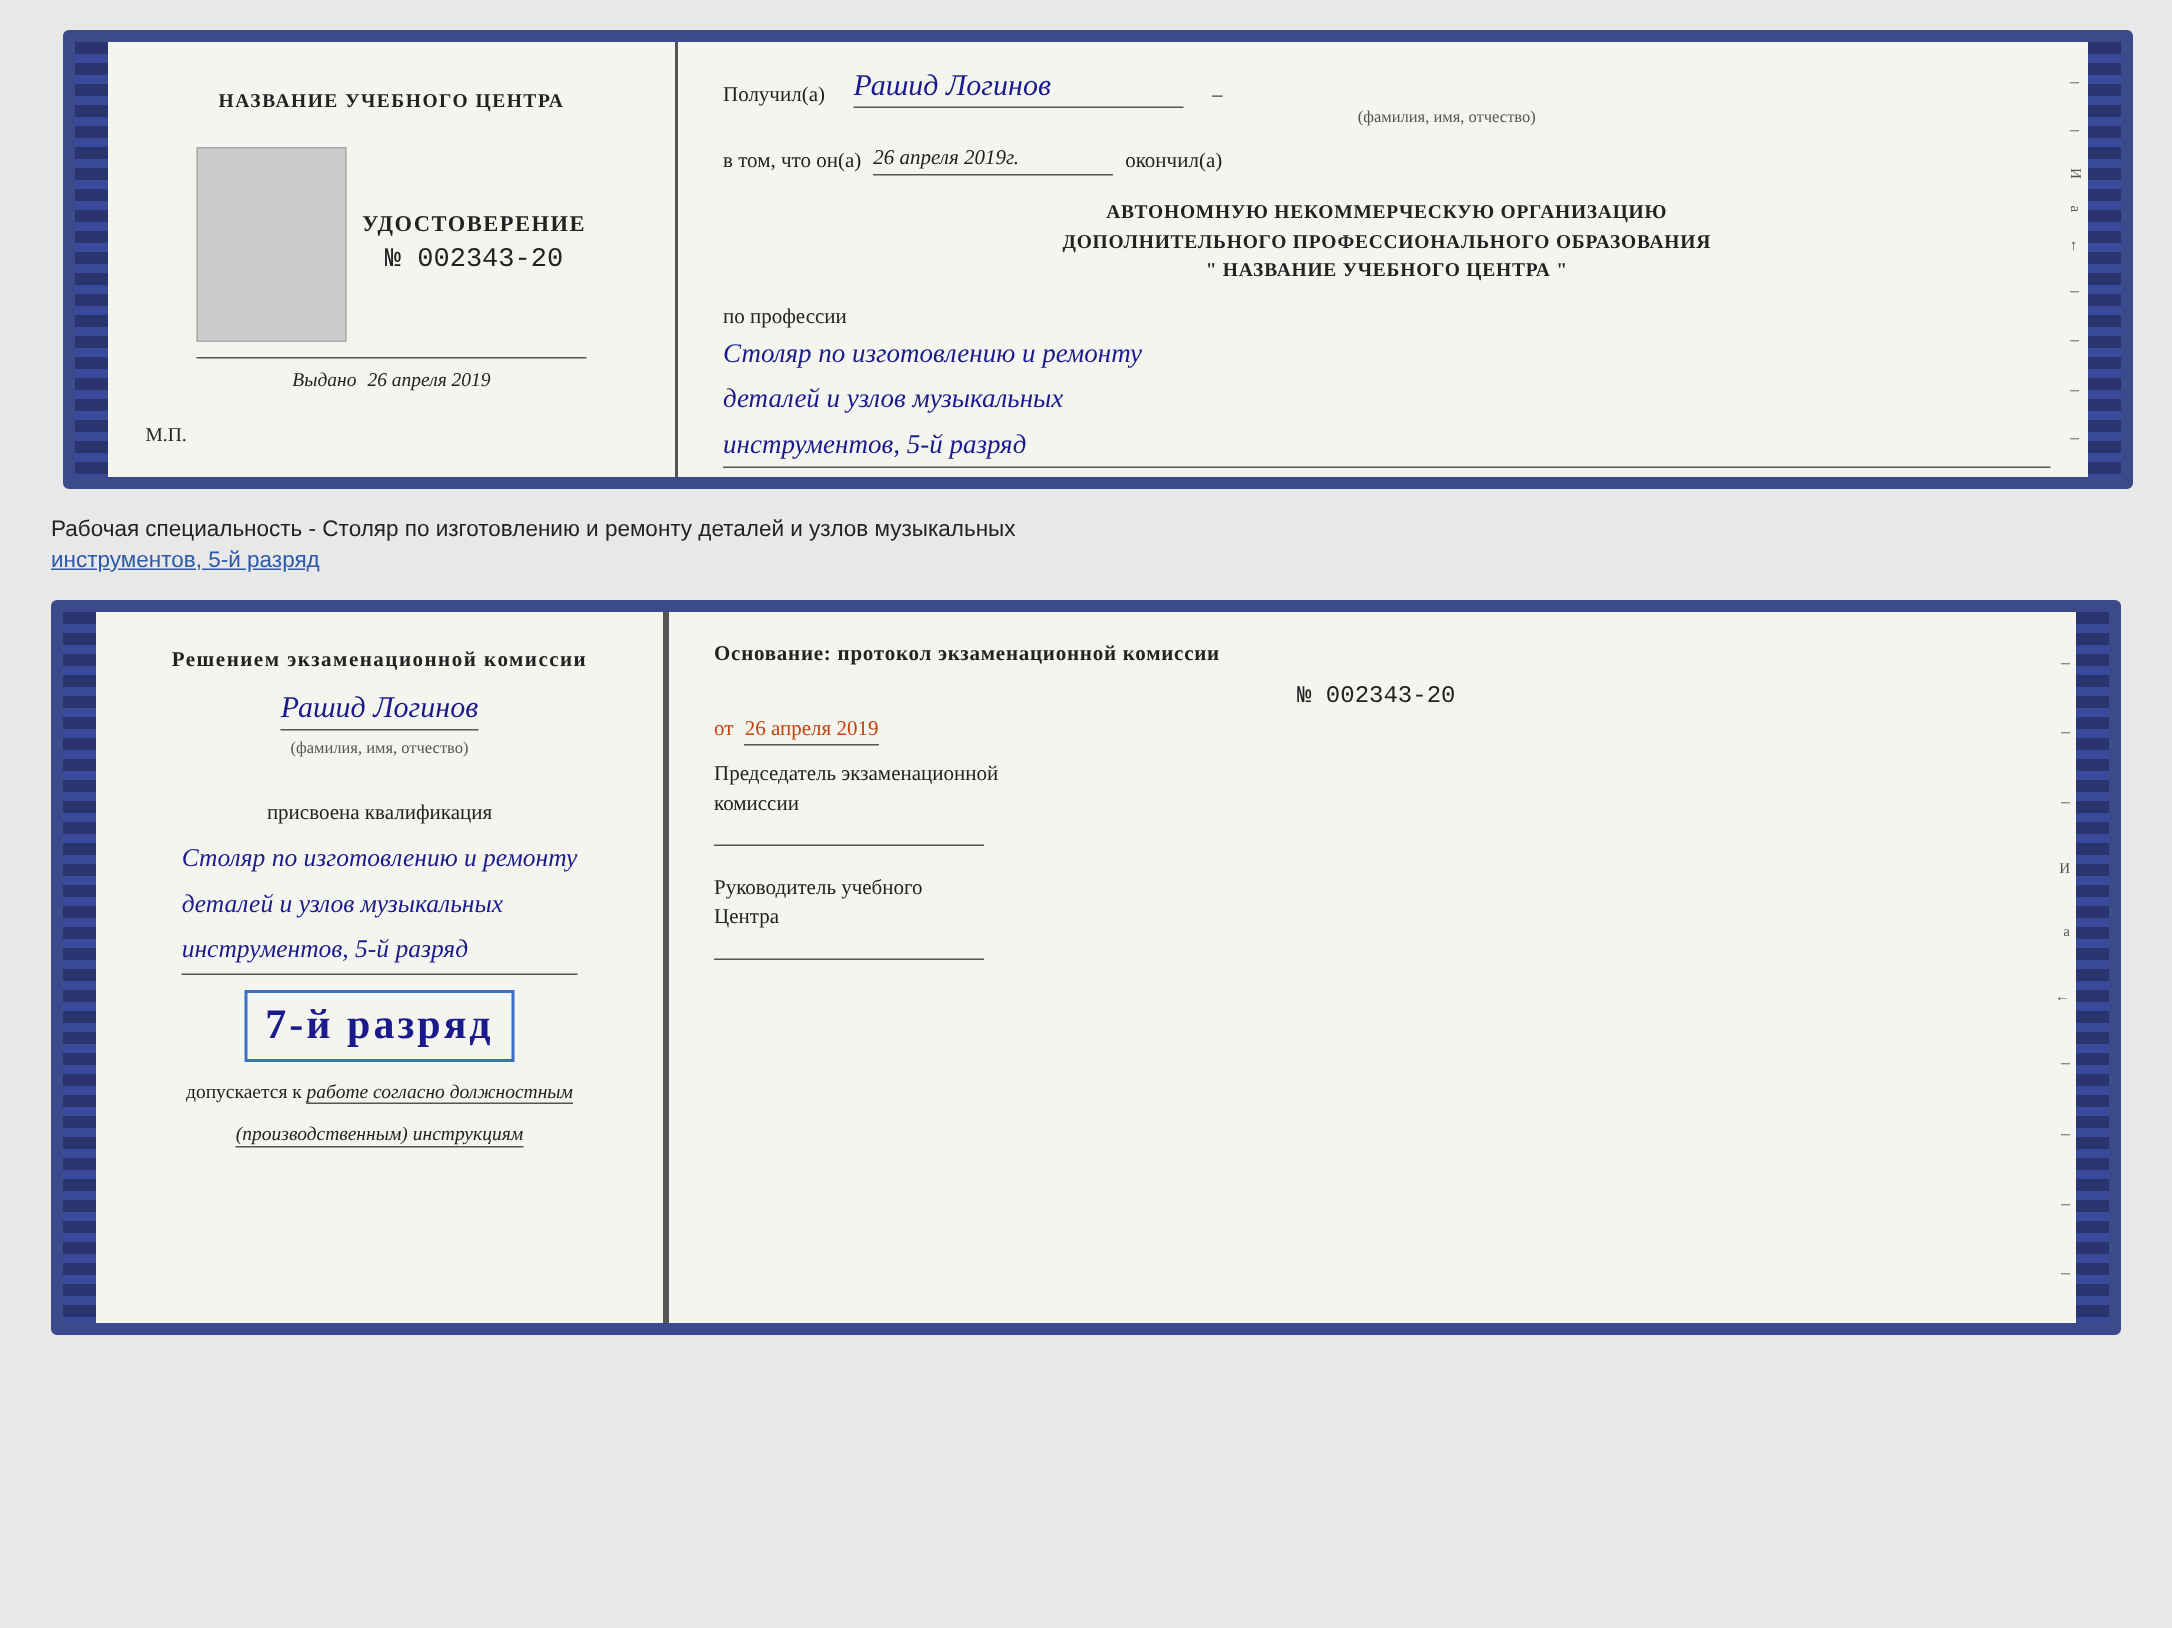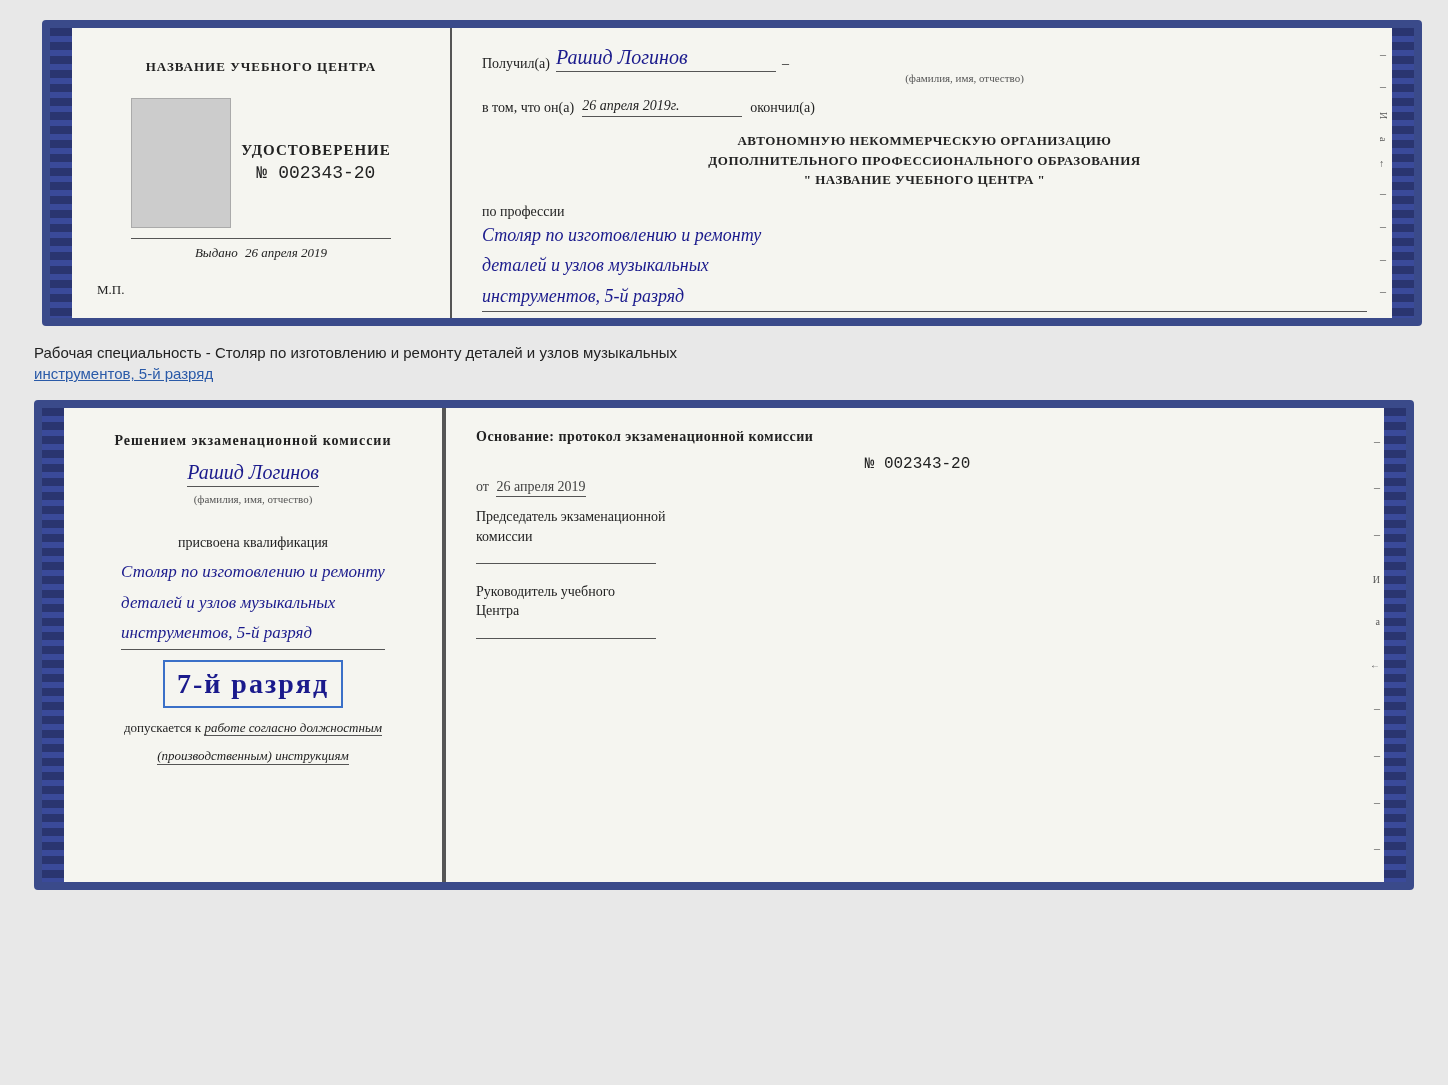--- a/index.html
+++ b/index.html
@@ -158,21 +158,21 @@
 
     .right-edge-char {
       writing-mode: vertical-rl;
       font-size: 10px;
       color: #555;
     }
 
     .received-line {
       display: flex;
       align-items: flex-end;
-      gap: 6px;
+      gap: 19px;
       font-size: 14px;
       color: #222;
     }
 
     .received-label { font-weight: normal; }
 
     .received-name {
       font-family: 'Palatino Linotype', 'Book Antiqua', cursive;
       font-size: 20px;
       color: #1a1a8c;
@@ -328,21 +328,21 @@
     .osnov-number {
       font-family: 'Courier New', monospace;
       font-size: 16px;
       color: #222;
       text-align: center;
       margin-top: 6px;
     }
 
     .osnov-date {
       font-size: 14px;
-      color: #404040;
+      color: #c2410c;
       margin-top: 4px;
     }
 
     .chairman-block {
       font-size: 14px;
       color: #222;
       line-height: 1.4;
       margin-top: 10px;
     }
 

